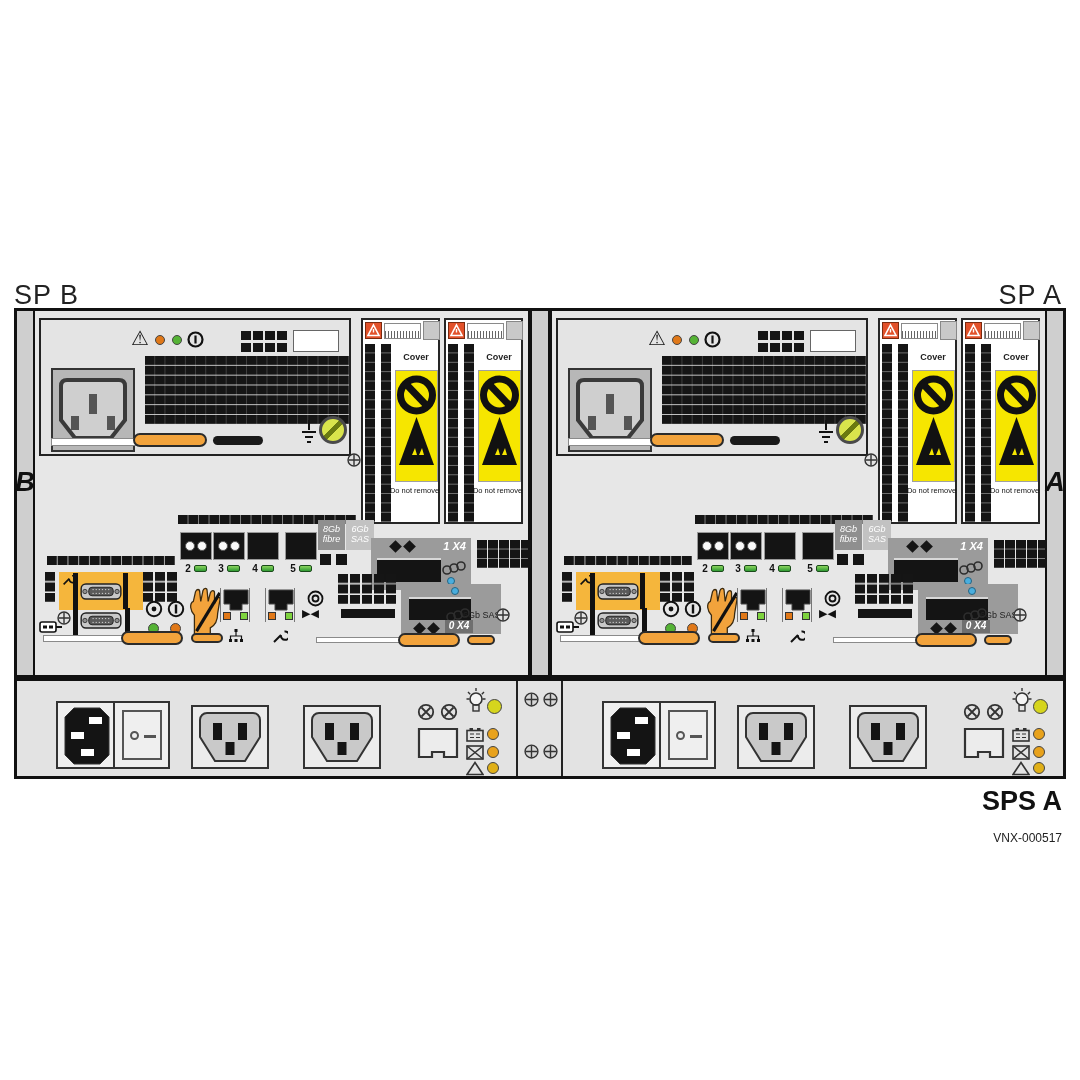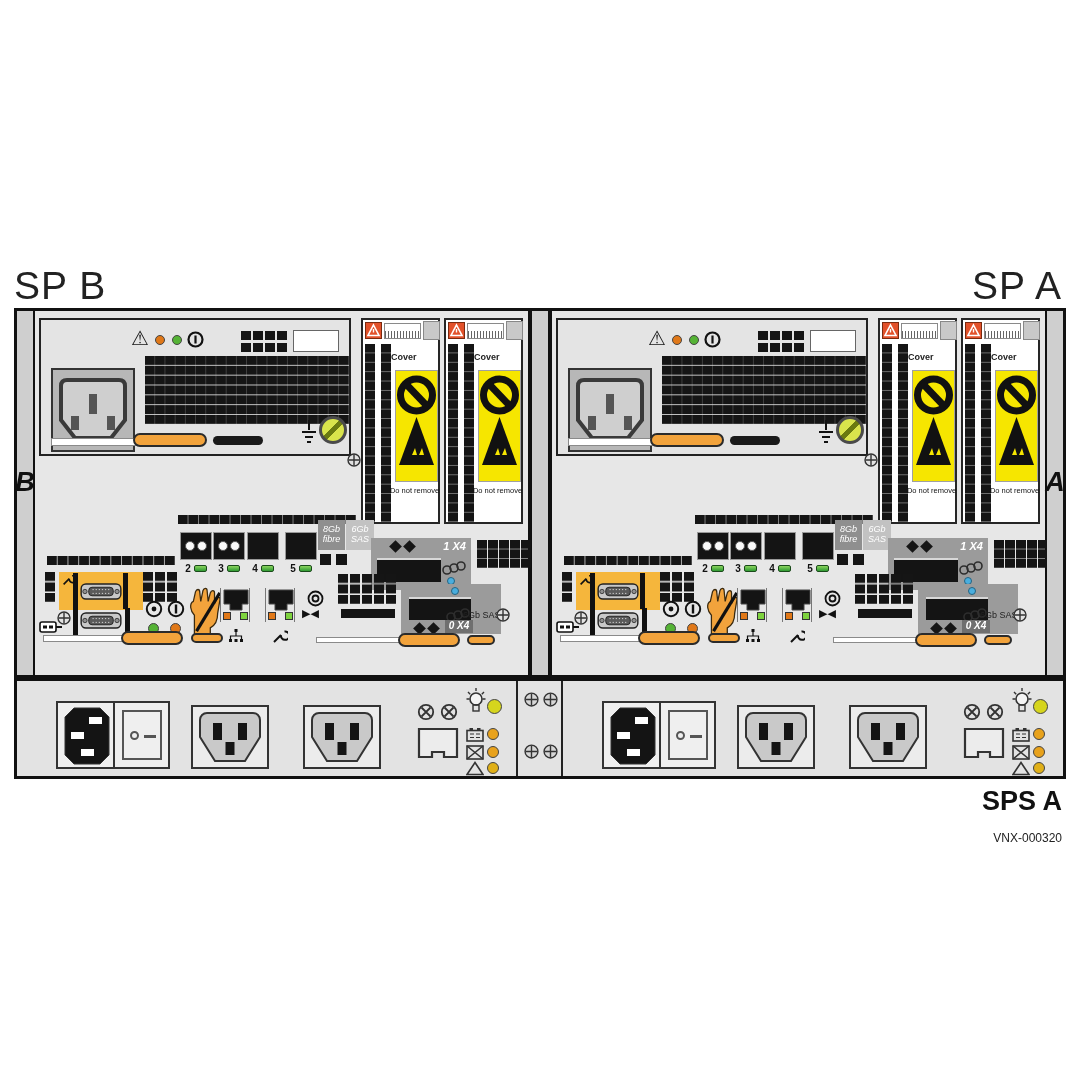--- a/index.html
+++ b/index.html
@@ -2,21 +2,21 @@
 <html><head>
 <meta charset="utf-8">
 <style>
   *{box-sizing:border-box;margin:0;padding:0}
   body{background:#fff}
   .canvas{position:relative;width:1080px;height:1080px;background:#fff;
           font-family:"Liberation Sans",sans-serif;color:#1a1a1a;overflow:hidden}
   .abs{position:absolute}
   .glyph{font-family:"DejaVu Sans",sans-serif}
   
-  .sp-label{position:absolute;top:264px;font-size:39px;color:#222;letter-spacing:1px}
+  .sp-label{position:absolute;top:280px;font-size:27px;color:#222;letter-spacing:1px}
   .chassis{position:absolute;left:14px;top:308px;width:1052px;height:370px;
            border:3px solid #111;background:#d9d9d9;display:flex}
   .rail{position:relative;flex:0 0 16px;background:#cfcfcf}
   .rail span{position:absolute;left:-4px;right:-4px;top:156px;text-align:center;
              font-weight:bold;font-style:italic;font-size:27px;color:#111}
   .center-strip{flex:0 0 20px;background:#cfcfcf;border-left:2px solid #111;border-right:2px solid #111}
   .sp-slot{position:relative;flex:1 1 auto;background:#e7e7e7;border-left:2px solid #111;border-right:2px solid #111}
   
   .vent{background-image:linear-gradient(#151515 0 0);background-repeat:space;background-size:10px 9px}
   .pill{border:2px solid #2b2b2b;border-radius:8px;background:#f2a33c}
@@ -27,21 +27,21 @@
   .fcdot{width:10px;height:10px;border-radius:50%;background:#fafafa;border:1px solid #555}
   .plabel{display:flex;align-items:center;gap:3px;justify-content:center;font-size:10px;font-weight:bold;color:#111}
   .pled{width:13px;height:7px;background:linear-gradient(#8ad45e,#2f9a33);border:1px solid #1a4a1a;border-radius:2px}
   .badge{color:#fff;font-size:9px;line-height:10px;padding-top:4px;text-align:center;font-style:italic}
   .diamond{width:9px;height:9px;background:#151515;transform:rotate(45deg)}
   .slotblk{background:#141414;border-top:2px solid #d8d8d8}
   .sasblk{background:#9b9b9b}
   .sastext{color:#fff;font-weight:bold;font-style:italic;font-size:11px}
   .iocover{border:2px solid #262626;background:#fff}
   .sticker{background:#f6e600;border:1px solid #a0a0a0}
-  .covertext{font-size:9px;font-weight:bold;color:#222}
+  .covertext{font-size:9px;font-weight:bold;text-align:center;color:#222}
   .dnr{font-size:7.5px;text-align:center;color:#111}
   .hatch{background-image:repeating-linear-gradient(90deg,#666 0 1px,transparent 1px 3px)}
   
   .sps-row{position:absolute;left:14px;top:678px;width:1052px;height:101px;display:flex;border:3px solid #111;background:#e3e3e3}
   .sps-box{position:relative;background:#e3e3e3}
   .sps-mid{position:relative;flex:0 0 47px;background:#e3e3e3;border-left:2px solid #222;border-right:2px solid #222}
   .sps-label{position:absolute;top:786px;font-size:27px;font-weight:bold;color:#111}
   .fig-id{position:absolute;top:831px;right:18px;font-size:12px;color:#222}
   .outletbox{border:2px solid #333;background:#ececec;display:flex;align-items:center;justify-content:center}
 </style>
@@ -710,14 +710,14 @@
   </svg>
   <div class="abs led" style="left:470px;top:65px;width:12px;height:12px;background:#e8a21c"></div>
   <svg class="abs" style="left:449px;top:80px" width="18" height="15" viewBox="0 0 18 15">
     <path d="M9 1.5 L17 13.5 H1 Z" fill="none" stroke="#333" stroke-width="1.6"></path>
   </svg>
   <div class="abs led" style="left:470px;top:81px;width:12px;height:12px;background:#e0b018"></div>
 </div>
   </div>
 
   <div class="sps-label" style="right:18px">SPS A</div>
-  <div class="fig-id">VNX-000320</div>
+  <div class="fig-id">VNX-000517</div>
 </div>
 
 </body></html>

